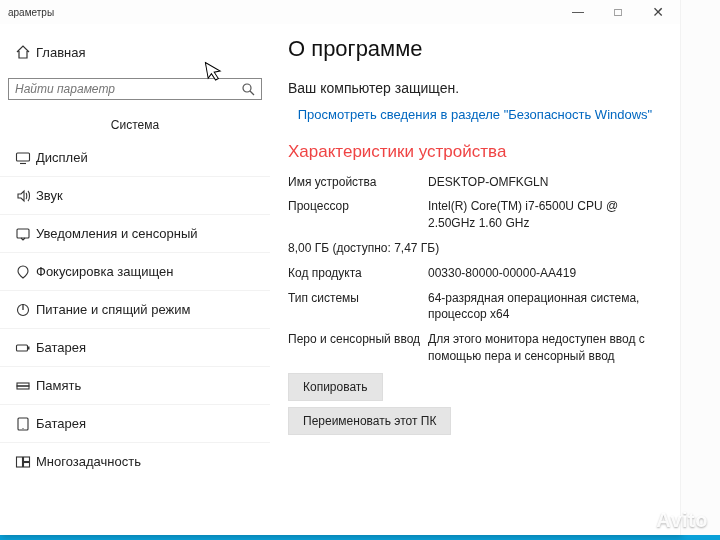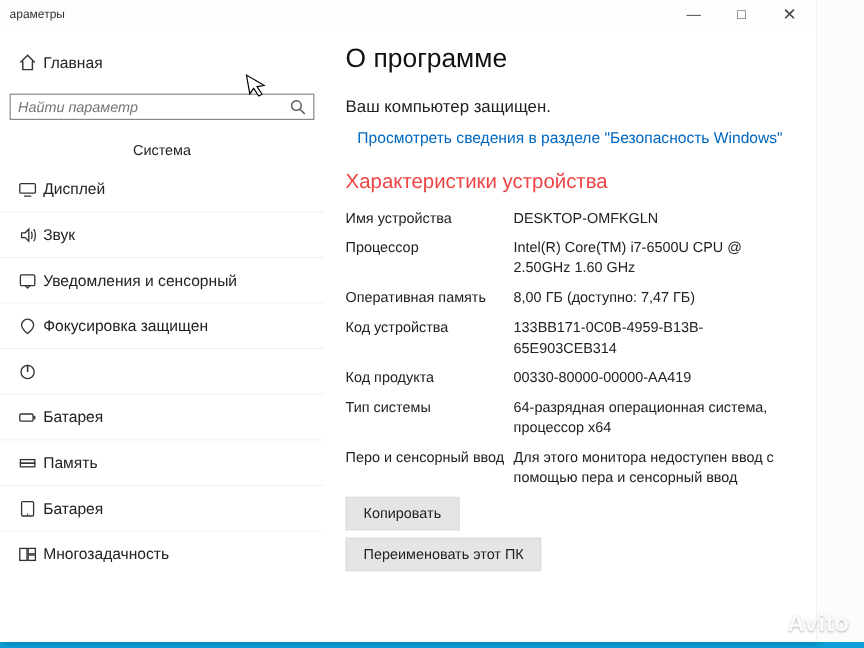--- a/index.html
+++ b/index.html
@@ -142,20 +142,21 @@
             </span>
           <span>Фокусировка защищен</span>
         </div>
         <div class="row">
           <span class="ic">
               <svg width="16" height="16" viewBox="0 0 16 16">
                 <circle cx="8" cy="8" r="5.5" fill="none" stroke="#333" stroke-width="1.1"></circle>
                 <line x1="8" y1="2" x2="8" y2="8" stroke="#333" stroke-width="1.3"></line>
               </svg>
             </span>
+          <span>Питание и спящий режим</span>
         </div>
         <div class="row">
           <span class="ic">
               <svg width="16" height="16" viewBox="0 0 16 16">
                 <rect x="1.5" y="5" width="11" height="6" rx="1" fill="none" stroke="#333" stroke-width="1.1"></rect>
                 <rect x="13" y="6.5" width="1.5" height="3" fill="#333"></rect>
               </svg>
             </span>
           <span>Батарея</span>
         </div>
@@ -199,26 +200,21 @@
       <div>
         <div class="spec">
             <div class="k">Имя устройства</div>
             <div class="v">DESKTOP-OMFKGLN</div>
           </div>
         <div class="spec">
             <div class="k">Процессор</div>
             <div class="v">Intel(R) Core(TM) i7-6500U CPU @ 2.50GHz   1.60 GHz</div>
           </div>
         <div class="spec">
-            <div class="k">Оперативная память</div>
             <div class="v">8,00 ГБ (доступно: 7,47 ГБ)</div>
-          </div>
-        <div class="spec">
-            <div class="k">Код устройства</div>
-            <div class="v">133BB171-0C0B-4959-B13B-65E903CEB314</div>
           </div>
         <div class="spec">
             <div class="k">Код продукта</div>
             <div class="v">00330-80000-00000-AA419</div>
           </div>
         <div class="spec">
             <div class="k">Тип системы</div>
             <div class="v">64-разрядная операционная система, процессор x64</div>
           </div>
         <div class="spec">

